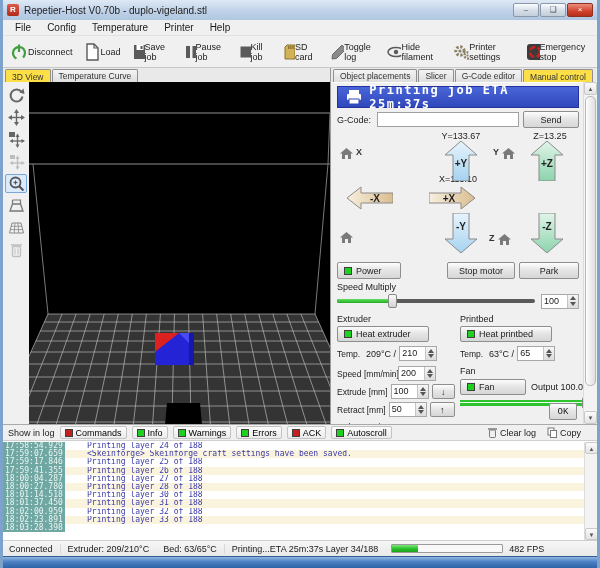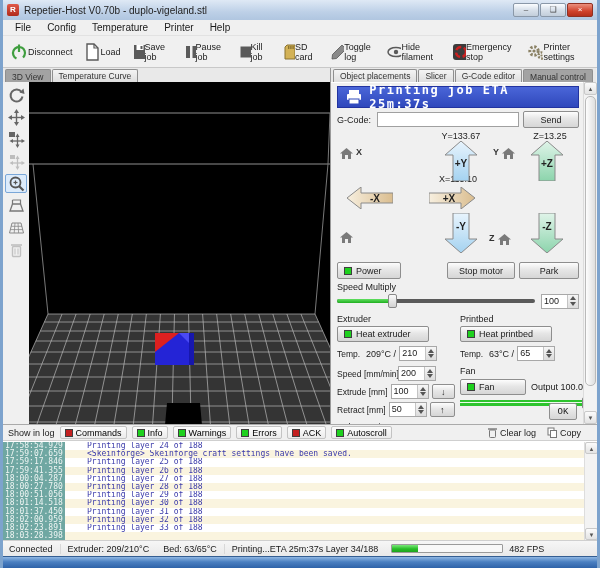--- a/index.html
+++ b/index.html
@@ -34,21 +34,21 @@
   .tb-spacer { flex:1; }
 
   
   .main { height:357px; display:flex; border-bottom:1px solid #aaa; }
   .left-panel { width:328px; position:relative; background:#f0f0f0; border-right:1px solid #9a9a9a; }
   .right-panel { width:265px; position:relative; background:#f0f0f0; }
 
   .tabrow { height:14px; display:flex; align-items:flex-end; padding-left:2px; background:#e9e9e9; }
   .tab { border:1px solid #8f8f8f; border-bottom:none; background:linear-gradient(#f4f4f4,#dedede);
          font-size:8.5px; padding:1px 6px; margin-right:1px; border-radius:2px 2px 0 0; color:#333; white-space:nowrap; }
-  .tab.active { background:#a3a3a3; position:relative; top:1px; padding-top:2px; }
+  .tab.active { background:#fde047; position:relative; top:1px; padding-top:2px; }
 
   
   .toolcol { position:absolute; left:0; top:14px; bottom:0; width:26px; background:#f0f0f0;
              display:flex; flex-direction:column; align-items:center; padding-top:4px; gap:3px; }
   .tool { width:22px; height:19px; display:flex; align-items:center; justify-content:center; border:1px solid transparent; border-radius:2px; }
   .tool.selected { border-color:#7aa7d8; background:#dcebfb; }
 
   
   .viewport { position:absolute; left:26px; top:14px; right:0; bottom:0; background:#000; overflow:hidden; }
   .viewport svg { position:absolute; left:0; top:0; }
@@ -244,34 +244,34 @@
     </div>
     <div class="tb">
       <svg width="20" height="18">
         <ellipse cx="10" cy="9" rx="8" ry="4.6" fill="none" stroke="#5a5a5a" stroke-width="1.5"></ellipse>
         <circle cx="10" cy="9" r="2.2" fill="#5a5a5a"></circle>
       </svg>
       <span>Hide filament</span>
     </div>
     <div class="tb-spacer"></div>
     <div class="tb">
-      <svg width="18" height="18">
-        <rect x="1" y="1" width="16" height="16" rx="3" fill="#3c3c3c"></rect>
-        <circle cx="9" cy="9" r="5" fill="none" stroke="#cc2020" stroke-width="2.4" stroke-dasharray="6 2.6"></circle>
-      </svg>
-      <span>Emergency stop</span>
-    </div>
-    <div class="tb">
       <svg width="22" height="18">
         <circle cx="8" cy="8" r="4.2" fill="none" stroke="#8a8164" stroke-width="3" stroke-dasharray="2.2 1.7"></circle>
         <circle cx="8" cy="8" r="1.6" fill="#8a8164"></circle>
         <circle cx="15.5" cy="12.5" r="3" fill="none" stroke="#8a8164" stroke-width="2.4" stroke-dasharray="1.8 1.4"></circle>
         <circle cx="15.5" cy="12.5" r="1.1" fill="#8a8164"></circle>
       </svg>
       <span>Printer settings</span>
+    </div>
+    <div class="tb">
+      <svg width="18" height="18">
+        <rect x="1" y="1" width="16" height="16" rx="3" fill="#3c3c3c"></rect>
+        <circle cx="9" cy="9" r="5" fill="none" stroke="#cc2020" stroke-width="2.4" stroke-dasharray="6 2.6"></circle>
+      </svg>
+      <span>Emergency stop</span>
     </div>
   </div>
 
   <div class="main">
 
     <div class="left-panel">
       <div class="tabrow">
         <div class="tab active">3D View</div>
         <div class="tab">Temperature Curve</div>
       </div>
@@ -694,24 +694,20 @@
           <div class="log-row">
             <span class="log-time">18:00:04.287</span>
             <span class="log-text">Printing layer 27 of 188</span>
           </div>
 
           <div class="log-row">
             <span class="log-time">18:00:27.780</span>
             <span class="log-text">Printing layer 28 of 188</span>
           </div>
 
-          <div class="log-row">
-            <span class="log-time">18:00:51.056</span>
-            <span class="log-text">Printing layer 29 of 188</span>
-          </div>
 
           <div class="log-row">
             <span class="log-time">18:01:14.518</span>
             <span class="log-text">Printing layer 30 of 188</span>
           </div>
 
           <div class="log-row">
             <span class="log-time">18:01:37.450</span>
             <span class="log-text">Printing layer 31 of 188</span>
           </div>

